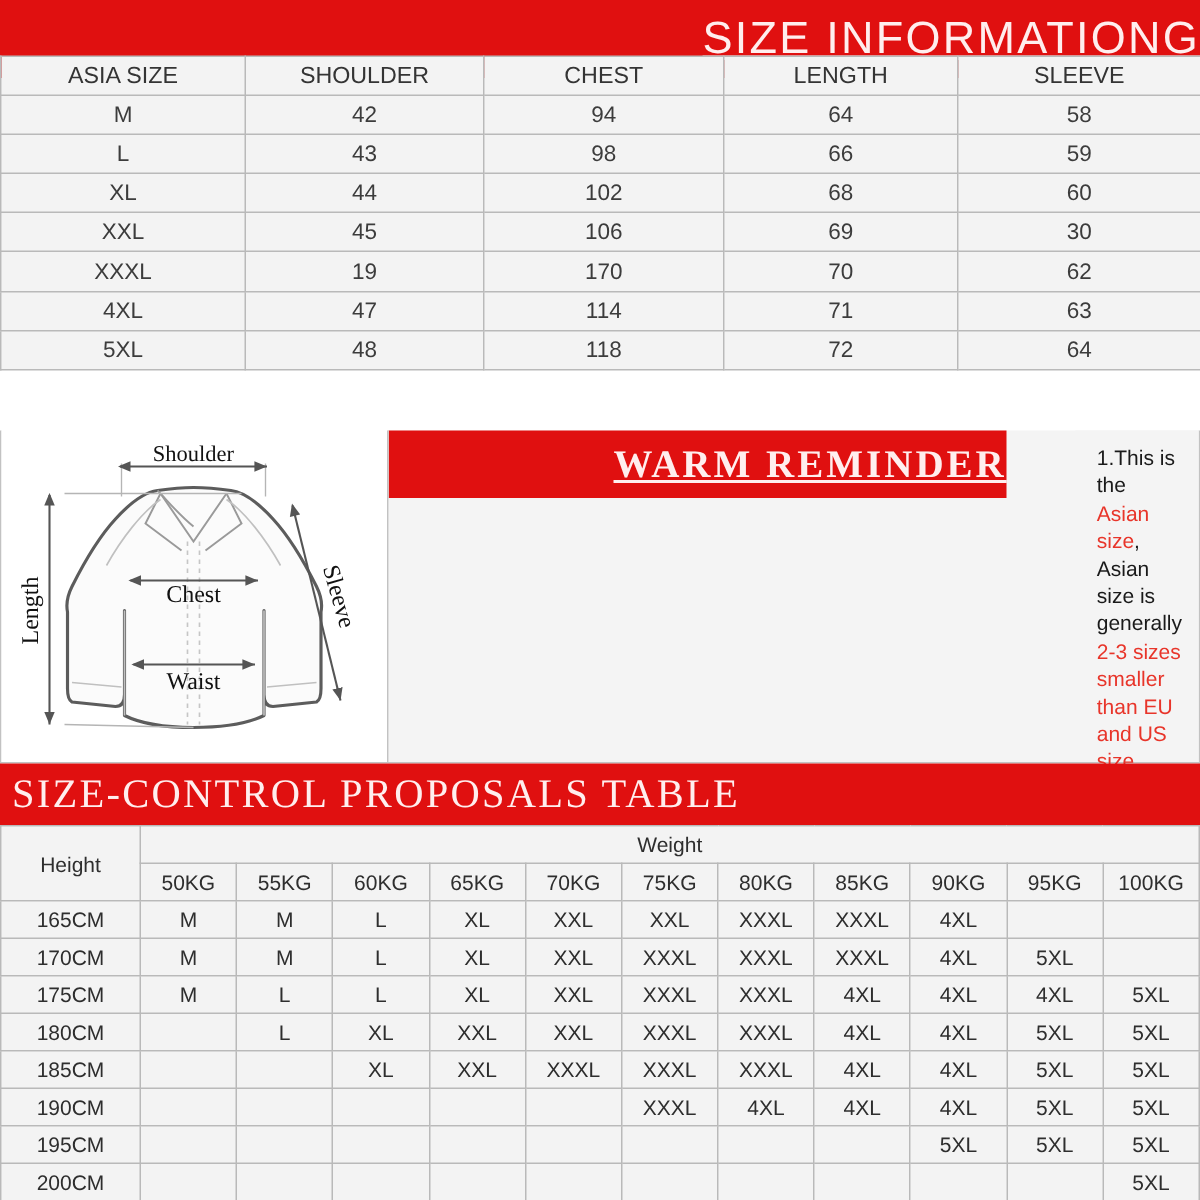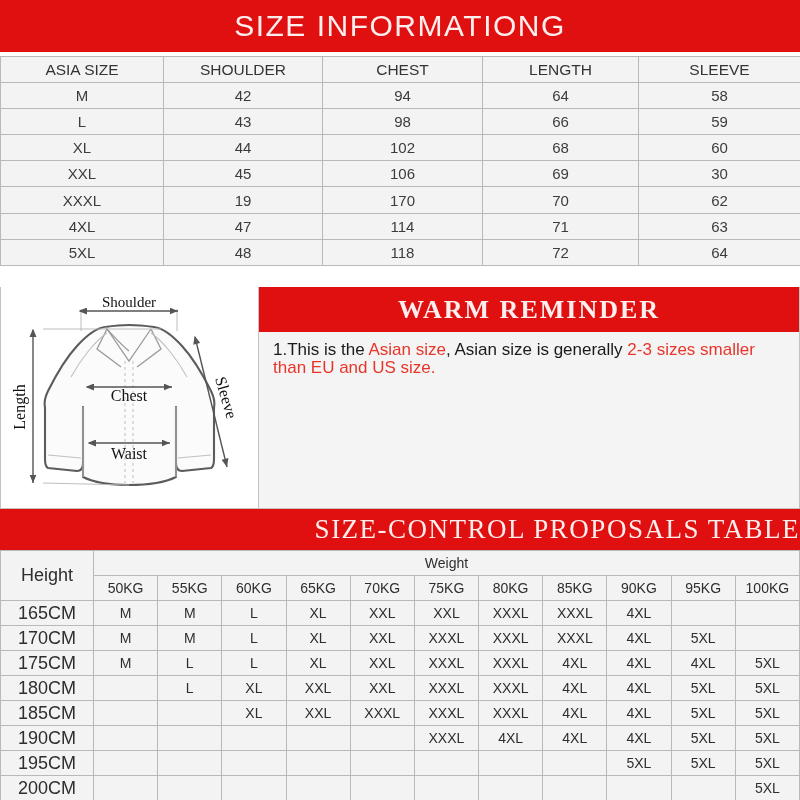--- a/index.html
+++ b/index.html
@@ -16,35 +16,35 @@
   }
 
   
   .banner {
     background: #e01010;
     color: #ffeeee;
     display: flex;
     align-items: center;
     letter-spacing: 1px;
   }
-  .banner-center { justify-content: center; }
-  .banner-left { justify-content: flex-end; padding-left: 8px; }
+  .banner-center { justify-content: flex-end; text-decoration: underline; }
+  .banner-left { justify-content: flex-start; padding-left: 8px; }
 
   #banner-size-info {
     position: absolute;
     left: 0; top: 0; width: 800px; height: 52px;
     font-family: "Liberation Sans", sans-serif;
     font-size: 30px;
     letter-spacing: 1.5px;
   }
 
   
   #table-size-info {
     position: absolute;
-    left: 0; top: 56px; width: 800px;
+    left: 0; top: 37px; width: 800px;
     border-collapse: collapse;
     table-layout: fixed;
   }
   #table-size-info td {
     border: 1px solid #b9b9b9;
     background: #f3f3f3;
     text-align: center;
     font-size: 15px;
     color: #3c3c3c;
     height: 26.1px;
@@ -68,34 +68,35 @@
   }
   #diagram-panel {
     width: 258px; height: 100%;
     background: #ffffff;
     position: relative;
     border-right: 1px solid #c2c2c2;
     overflow: hidden;
   }
   #reminder-panel {
     flex: 1; height: 100%;
-    display: flex; flex-direction: column;
+    display: flex; flex-direction: row;
     background: #f4f4f4;
+    gap: 46px;
   }
   #banner-warm {
     height: 45px; width: 100%;
     font-family: "Liberation Serif", serif;
     font-size: 26px;
     font-weight: bold;
     letter-spacing: 2px;
   }
   #reminder-body {
     flex: 1;
     padding: 9px 11px 4px 14px;
-    font-size: 17px;
+    font-size: 14px;
     line-height: 18.4px;
     color: #1a1a1a;
     background: #f4f4f4;
   }
   #reminder-body p { margin: 0; }
   .hl { color: #e8352a; }
 
   
   #banner-proposals {
     position: absolute;
@@ -114,21 +115,21 @@
   }
   #table-proposals td {
     border: 1px solid #b9b9b9;
     background: #f3f3f3;
     text-align: center;
     font-size: 14px;
     color: #2e2e2e;
     height: 25px;
     padding: 0;
   }
-  #table-proposals td.height-col { width: 93px; font-size: 18px; }
+  #table-proposals td.height-col { width: 93px; font-size: 14px; }
   #table-proposals td.weight-label { font-size: 14px; }
   #table-proposals td.w { width: 64.2px; }
 
   
   #shirt-svg { position: absolute; left: 0; top: 0; }
 </style>
 </head>
 <body>
 
 <div id="page">

